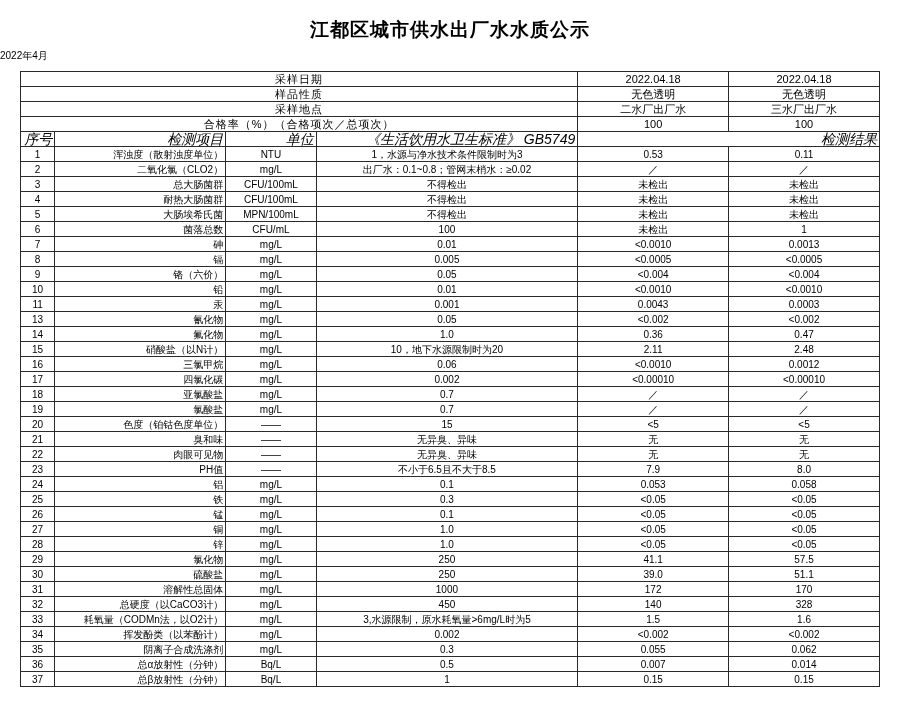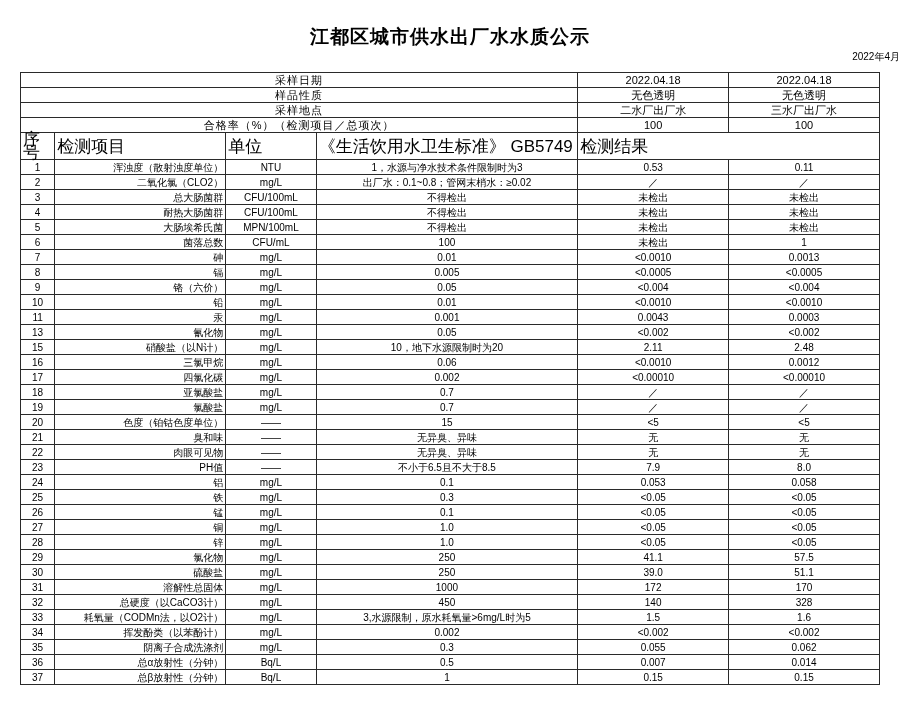--- a/index.html
+++ b/index.html
@@ -18,26 +18,27 @@
     width: 900px;
     height: 711px;
     position: relative;
     box-sizing: border-box;
   }
   .title {
     text-align: center;
     font-size: 19px;
     font-weight: bold;
     letter-spacing: 1px;
-    margin-top: 24px;
+    margin-top: 17px;
     color: #000;
   }
   .subtitle {
-    text-align: right;
+    text-align: left;
     font-size: 10px;
+    margin-top: 6px;
     color: #000;
   }
   table.main {
     border-collapse: collapse;
     margin: 8px auto 16px auto;
     width: 860px;
     table-layout: fixed;
     font-size: 10px;
   }
   table.main td {
@@ -52,22 +53,23 @@
     height: 21px;
     font-size: 11px;
     text-align: center;
   }
   .hdr-label {
     font-weight: normal;
     letter-spacing: 1px;
   }
   .colhdr td {
     height: 22px;
-    font-size: 17px;
-    text-align: left;
+    font-size: 14px;
+    text-align: right;
+    font-style: italic;
   }
   .num-col { width: 34px; }
   .item-col { width: 170px; }
   .unit-col { width: 90px; }
   .std-col { width: 260px; }
   .res-col { width: 150px; }
   .row-item { text-align: right; padding-left: 6px !important; }
 </style>
 </head>
 <body>
@@ -100,21 +102,21 @@
         <td class="c-center">无色透明</td>
       </tr>
 
       <tr class="hdr-row">
         <td class="c-center hdr-label" colspan="4">采样地点</td>
         <td class="c-center">二水厂出厂水</td>
         <td class="c-center">三水厂出厂水</td>
       </tr>
 
       <tr class="hdr-row">
-        <td class="c-center hdr-label" colspan="4">合格率（%）（检测项目／总项次）</td>
+        <td class="c-center hdr-label" colspan="4">合格率（%）（合格项次／总项次）</td>
         <td class="c-center">100</td>
         <td class="c-center">100</td>
       </tr>
 
       <tr class="colhdr">
         <td class="c-center">序号</td>
         <td class="c-center">检测项目</td>
         <td class="c-center">单位</td>
         <td class="c-center">《生活饮用水卫生标准》 GB5749</td>
         <td class="c-center" colspan="2">检测结果</td>
@@ -210,20 +212,28 @@
         </tr>
         <tr>
           <td class="c-center">13</td>
           <td class="row-item">氰化物</td>
           <td class="c-center">mg/L</td>
           <td class="c-center">0.05</td>
           <td class="c-center">&lt;0.002</td>
           <td class="c-center">&lt;0.002</td>
         </tr>
         <tr>
+          <td class="c-center">14</td>
+          <td class="row-item">氟化物</td>
+          <td class="c-center">mg/L</td>
+          <td class="c-center">1.0</td>
+          <td class="c-center">0.36</td>
+          <td class="c-center">0.47</td>
+        </tr>
+        <tr>
           <td class="c-center">15</td>
           <td class="row-item">硝酸盐（以N计）</td>
           <td class="c-center">mg/L</td>
           <td class="c-center">10，地下水源限制时为20</td>
           <td class="c-center">2.11</td>
           <td class="c-center">2.48</td>
         </tr>
         <tr>
           <td class="c-center">16</td>
           <td class="row-item">三氯甲烷</td>

